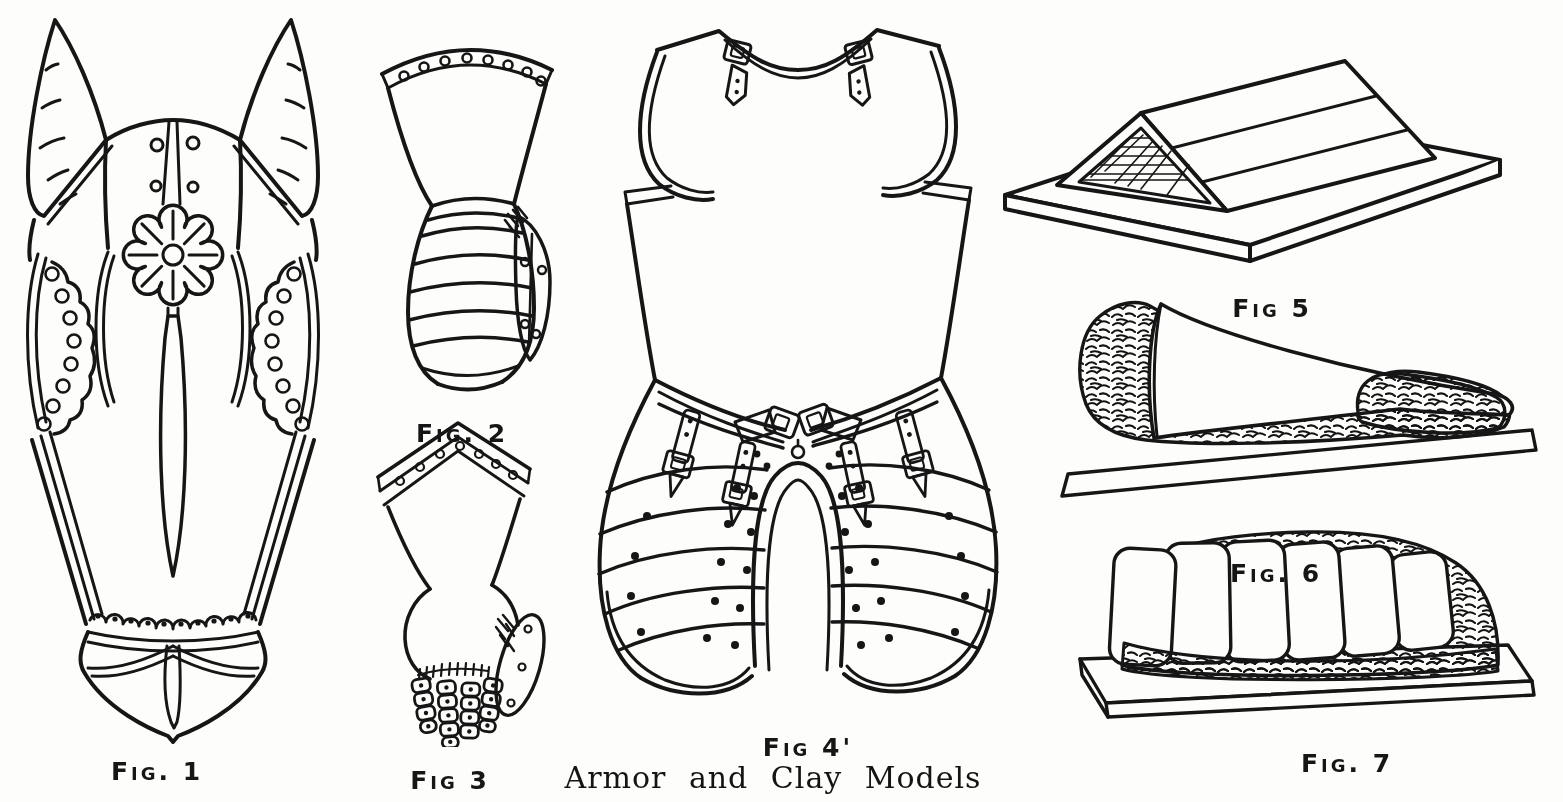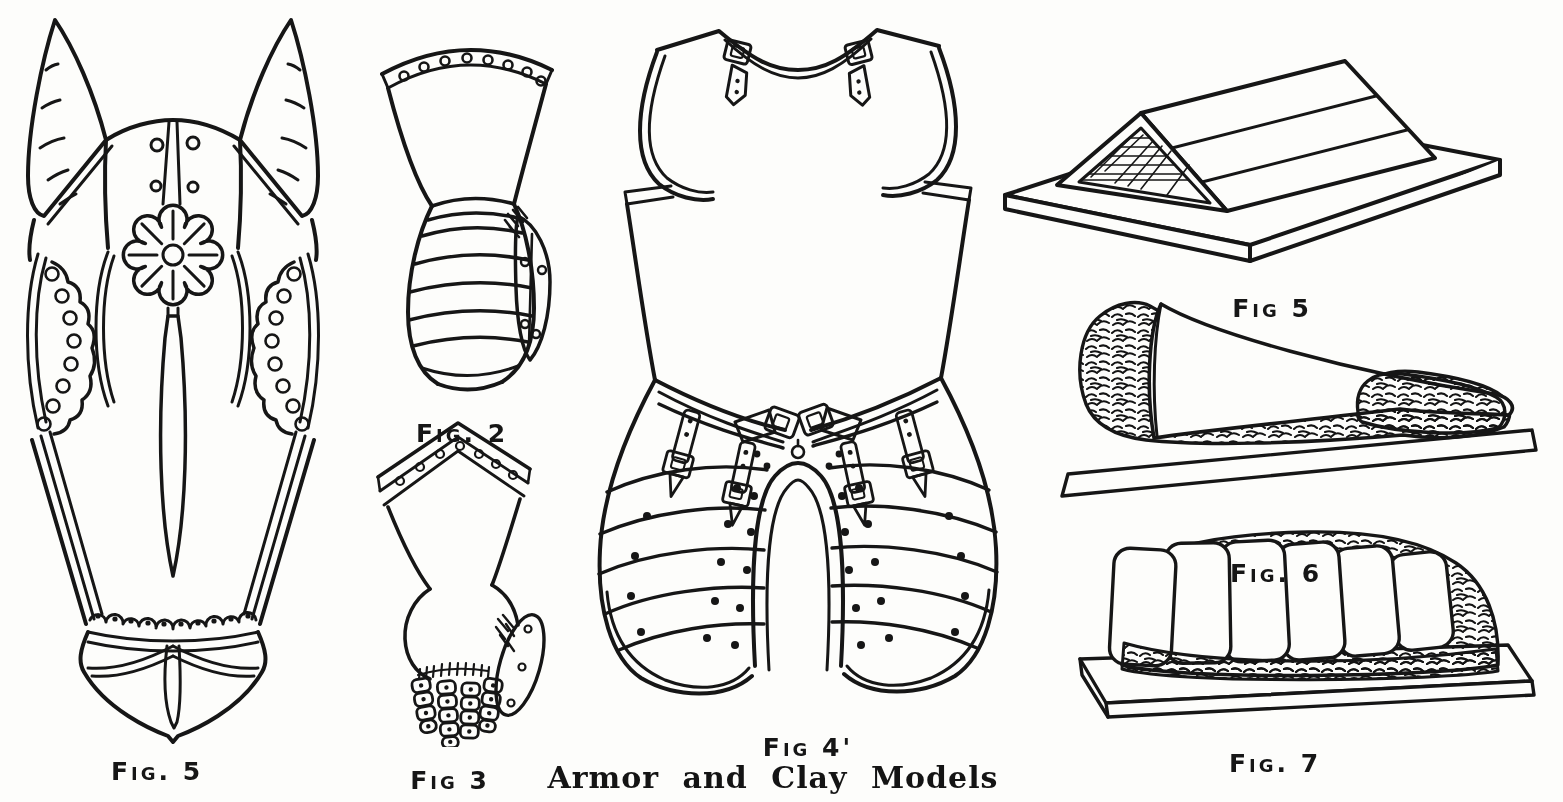--- a/index.html
+++ b/index.html
@@ -4,21 +4,21 @@
 <style>
   html,body{margin:0;padding:0;}
   body{width:1563px;height:802px;background:#fdfdfb;position:relative;overflow:hidden;
        font-family:"Liberation Sans",sans-serif;}
   .fig{position:absolute;}
   .fig svg{display:block;width:100%;height:100%;}
   .fig-label{position:absolute;transform:translateX(-50%);white-space:nowrap;
     font-family:"DejaVu Sans",sans-serif;font-weight:700;font-size:25px;
     font-variant:small-caps;letter-spacing:3px;color:#161616;margin-top:35px;}
   .plate-caption{position:absolute;transform:translateX(-50%);white-space:nowrap;
-    font-family:"DejaVu Serif",serif;font-weight:700;font-size:30px;
+    font-family:"DejaVu Serif",serif;font-weight:400;font-size:30px;
     letter-spacing:1px;word-spacing:12px;color:#141414;}
   path,rect,circle,ellipse,line{vector-effect:none;}
 </style>
 </head>
 <body>
 
 <div class="fig" style="left:8px;top:8px;width:332px;height:740px;">
 <svg viewBox="0 0 332 740">
   <g fill="none" stroke="#161616" stroke-width="4" stroke-linecap="round" stroke-linejoin="round">
 
@@ -526,21 +526,21 @@
       <rect x="220" y="20" width="62" height="116" rx="16" transform="rotate(-4 251 78)"></rect>
       <rect x="163" y="18" width="64" height="120" rx="16" transform="rotate(-3 195 78)"></rect>
       <rect x="106" y="20" width="64" height="120" rx="16" transform="rotate(-1 138 78)"></rect>
       <rect x="52" y="26" width="62" height="116" rx="16" transform="rotate(3 83 78)"></rect>
     </g>
     <path d="M64,120 C140,142 300,144 436,126 L438,148 C380,158 120,162 62,146 Z" fill="url(#clayB)" stroke-width="3"></path>
   </g>
 </svg>
 </div>
 
-<div class="fig-label" style="left:157px;top:722px;">Fig. 5</div>
+<div class="fig-label" style="left:157px;top:722px;">Fig. 1</div>
 <div class="fig-label" style="left:462px;top:384px;">Fig. 2</div>
 <div class="fig-label" style="left:450px;top:731px;">Fig 3</div>
 <div class="fig-label" style="left:808px;top:698px;">Fig 4'</div>
 <div class="fig-label" style="left:1272px;top:259px;">Fig 5</div>
 <div class="fig-label" style="left:1276px;top:524px;">Fig. 6</div>
-<div class="fig-label" style="left:1275px;top:714px;">Fig. 7</div>
+<div class="fig-label" style="left:1347px;top:714px;">Fig. 7</div>
 
 <div class="plate-caption" style="left:773px;top:760px;">Armor and Clay Models</div>
 
 </body></html>

